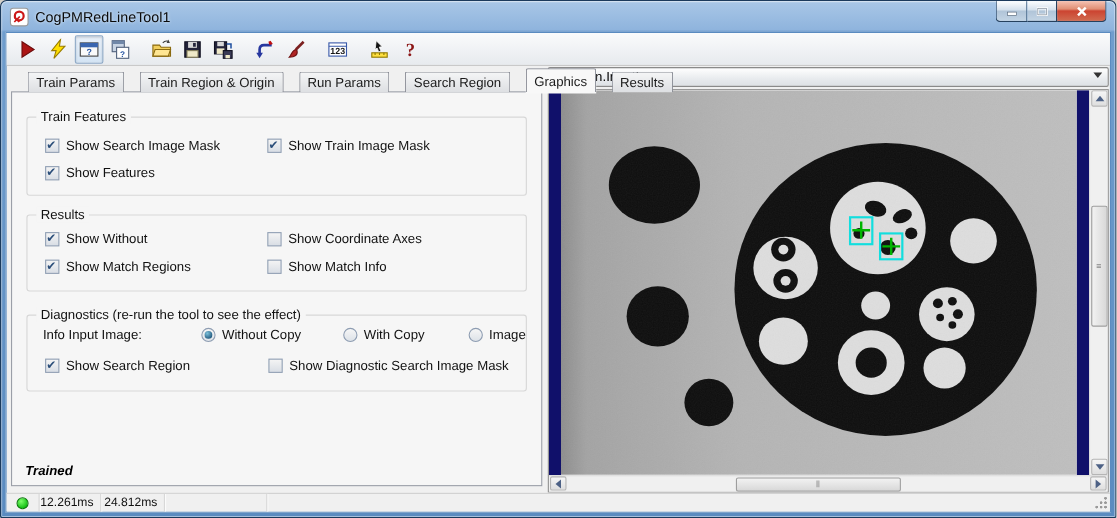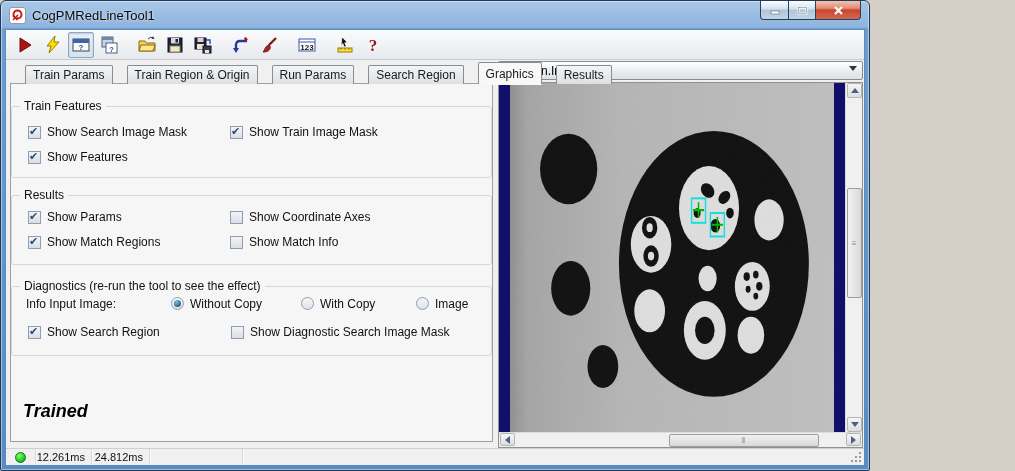--- a/index.html
+++ b/index.html
@@ -1,17 +1,17 @@
 <!DOCTYPE html>
 <html><head>
 <meta charset="utf-8">
 <style>
   * { box-sizing: border-box; margin: 0; padding: 0; }
   html,body { width:1015px; height:471px; background:#d4d0c8; font-family:"Liberation Sans",sans-serif; }
-  #window { position:relative; width:870px; height:471px;
+  #window { position:relative; width:1015px; height:471px;
     background:linear-gradient(180deg,#a9c7e7 0,#8fb4dd 26px,#6f9dcd 28px,#5a8bc0 100%);
     border:1px solid #1b3a5c; border-radius:6px 6px 2px 2px;
     box-shadow:inset 0 0 0 1px rgba(255,255,255,.45); overflow:hidden; }
 
   
   #titlebar { position:absolute; top:0; left:0; right:0; height:28px; display:flex; align-items:center; padding-left:8px; }
   .app-icon { width:17px; height:17px; background:#fff; border:1px solid #9a9a9a; border-radius:3px;
     display:flex; align-items:center; justify-content:center; margin-right:6px; }
   .title-text { font-size:13px; color:#0a0a0a; text-shadow:0 0 3px #e8f2fb; }
   #win-buttons { position:absolute; top:0; right:8px; display:flex; }
@@ -39,38 +39,38 @@
   #right-panel { flex:1 1 auto; display:flex; flex-direction:column; padding:0 1px; }
 
   
   #tabstrip { display:flex; align-items:flex-end; height:22px; padding-left:4px; position:relative; z-index:2; }
   .tab { font-size:12px; color:#1a1a1a; padding:2px 7px 3px; border:1px solid #898c95; border-bottom:none;
     background:linear-gradient(180deg,#f4f5f6,#dddfe2); border-radius:2px 2px 0 0; margin-right:-1px; height:19px; white-space:nowrap;margin-left:15px; }
   .tab.active { background:#f8f8f8; height:22px; padding-top:4px; position:relative; z-index:3; box-shadow:0 1px 0 #f8f8f8; }
   #tabpage { position:absolute; top:23px; left:4px; right:4px; bottom:6px; background:#f6f6f6; border:1px solid #9b9fa8; z-index:1; }
 
   
-  .groupbox { position:relative; margin:0 0; border:1px solid #d7d7d7; border-radius:3px; background:#f6f6f6; }
+  .groupbox { position:relative; margin:0 13px; border:1px solid #d7d7d7; border-radius:3px; background:#f6f6f6; }
   .gb-title { position:absolute; top:-8px; left:8px; background:#f6f6f6; padding:0 4px; font-size:12px; color:#111; }
   #gb-train { margin-top:22px; height:72px; padding-top:18px; }
   #gb-results { margin-top:17px; height:70px; padding-top:14px; }
   #gb-diag { margin-top:21px; height:70px; padding-top:10px; }
   .cb-grid { display:grid; grid-template-columns:202px auto; row-gap:11px; padding-left:16px;text-align:center; }
   .cb-row { display:flex; align-items:center; gap:6px; font-size:12px; color:#111; }
   .cb { width:13px; height:13px; border:1px solid #8e9db2; background:linear-gradient(180deg,#f4f4f4,#d9dee5); position:relative; flex:0 0 auto; }
   .cb.checked::after { content:"✔"; position:absolute; left:0px; top:-2px; font-size:11px; color:#2a4d79; }
   .rb { width:13px; height:13px; border:1px solid #8e9db2; border-radius:50%; background:linear-gradient(180deg,#f6f6f6,#dde2e8); position:relative; flex:0 0 auto; }
   .rb.checked::after { content:""; position:absolute; left:2px; top:2px; width:7px; height:7px; border-radius:50%;
     background:radial-gradient(circle at 35% 30%,#7cc0da,#2a6286 70%); }
   #diag-radio-row { display:flex; align-items:center; font-size:12px; color:#111; padding-left:14px; }
   #diag-radio-row .lbl-show { width:145px; }
-  .radio-item { display:flex; align-items:flex-start; gap:6px; }
+  .radio-item { display:flex; align-items:flex-end; gap:6px; }
   #diag-cb-row { display:grid; grid-template-columns:203px auto; padding-left:16px; margin-top:14px; }
 
-  #trained-label { position:absolute; left:12px; bottom:19px; font-size:18px; font-weight:bold; font-style:italic; color:#000; }
+  #trained-label { position:absolute; left:12px; bottom:6px; font-size:12px; font-weight:bold; font-style:italic; color:#000; }
 
   
   #buffer-combo { height:19px; margin:1px 0 2px; border:1px solid #8a8a8a; border-radius:2px;
     background:linear-gradient(180deg,#ffffff,#e8ebee 60%,#dde1e5); display:flex; align-items:center; font-size:12px; color:#000; padding:0 4px; position:relative; }
   #buffer-combo .arrow { position:absolute; right:5px; top:4px; width:0; height:0; border-left:4px solid transparent; border-right:4px solid transparent; border-top:5px solid #333; }
   #display { flex:1 1 auto; border:1px solid #909090; background:#f0f0f0; display:flex; flex-direction:column; overflow:hidden; }
   #display-row { flex:1 1 auto; display:flex; overflow:hidden; }
   .navy-bar { width:11px; flex:0 0 auto; background:#10106a; }
   #image-view { flex:1 1 auto; overflow:hidden; }
   #image-view svg { width:100%; height:100%; display:block; }
@@ -264,21 +264,21 @@
                 <span>Show Features</span>
               </div>
             </div>
           </div>
 
           <div class="groupbox" id="gb-results">
             <span class="gb-title">Results</span>
             <div class="cb-grid">
               <div class="cb-row">
                 <span class="cb checked"></span>
-                <span>Show Params</span>
+                <span>Show Without</span>
               </div>
               <div class="cb-row">
                 <span class="cb"></span>
                 <span>Show Coordinate Axes</span>
               </div>
               <div class="cb-row">
                 <span class="cb checked"></span>
                 <span>Show Match Regions</span>
               </div>
               <div class="cb-row">

